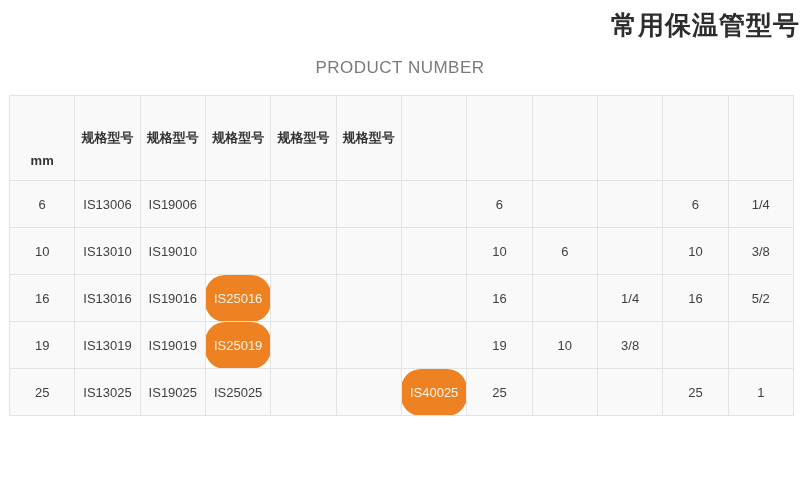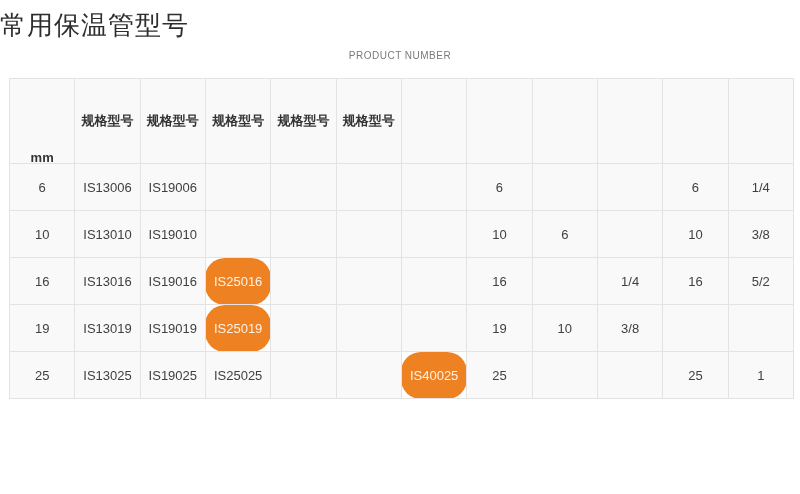--- a/index.html
+++ b/index.html
@@ -11,32 +11,32 @@
   }
   .page {
     width: 800px;
     height: 494px;
     overflow: hidden;
     background: #ffffff;
   }
   .page-title {
     margin: 0;
     padding-top: 10px;
-    text-align: left;
+    text-align: right;
     font-size: 26px;
-    font-weight: normal;
+    font-weight: bold;
     color: var(--title-color, #2d2d2d);
     letter-spacing: 1px;
     line-height: 1.2;
   }
   .page-subtitle {
-    margin: 4px;
+    margin: 12px;
     padding-top: 5px;
     text-align: center;
-    font-size: 10px;
+    font-size: 17px;
     font-weight: normal;
     color: var(--subtitle-color, #7a7a7a);
     letter-spacing: 0.5px;
   }
   table.spec-table {
     border-collapse: collapse;
     table-layout: fixed;
     width: 785px;
     margin: 17px 6px 0 9px;
   }
@@ -55,21 +55,21 @@
   table.spec-table th {
     height: 84px;
     font-weight: bold;
     color: #333333;
   }
   table.spec-table td {
     height: 46px;
     font-weight: normal;
   }
   table.spec-table th span { display: inline-block; text-align: right; }
-  table.spec-table th span.unit-offset { position: relative; top: 36px; }
+  table.spec-table th span.unit-offset { position: relative; top: 22px; }
   table.spec-table td.highlight {
     background: var(--accent, #ee8122);
     color: var(--highlight-text, #fdf3e6);
     border-radius: 20px;
   }
 </style>
 </head>
 <body>
 
 <div class="page">

